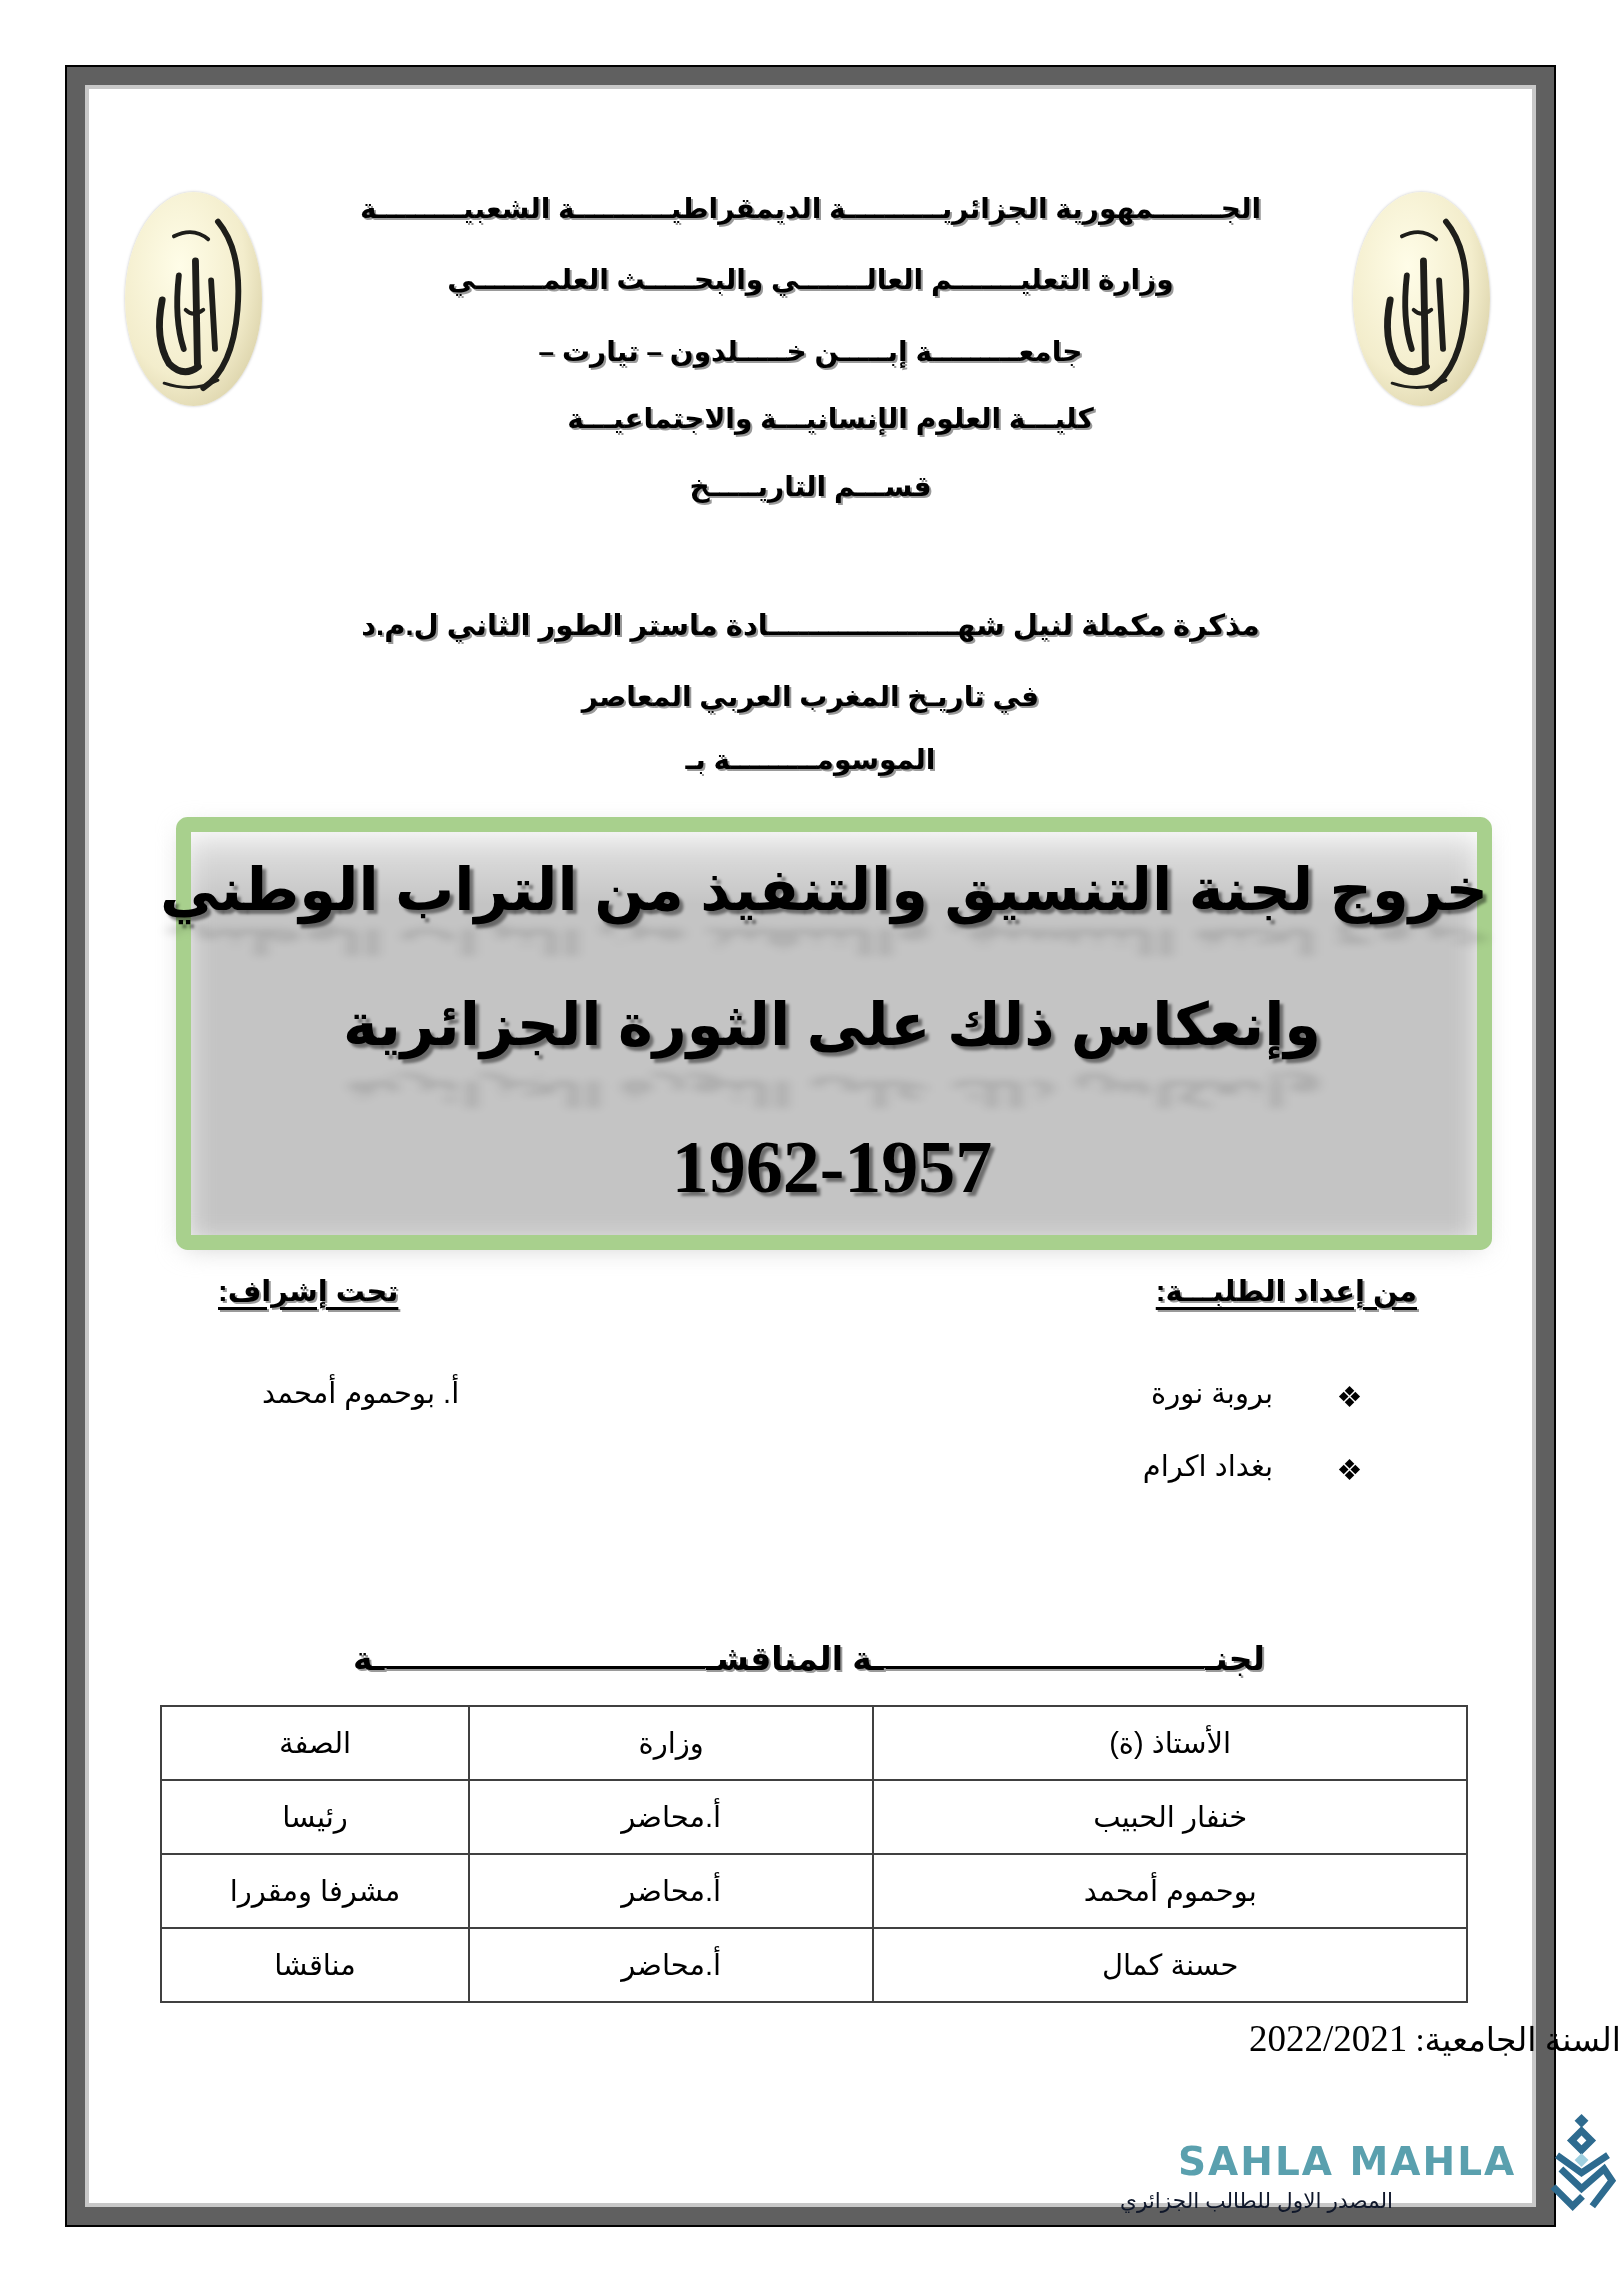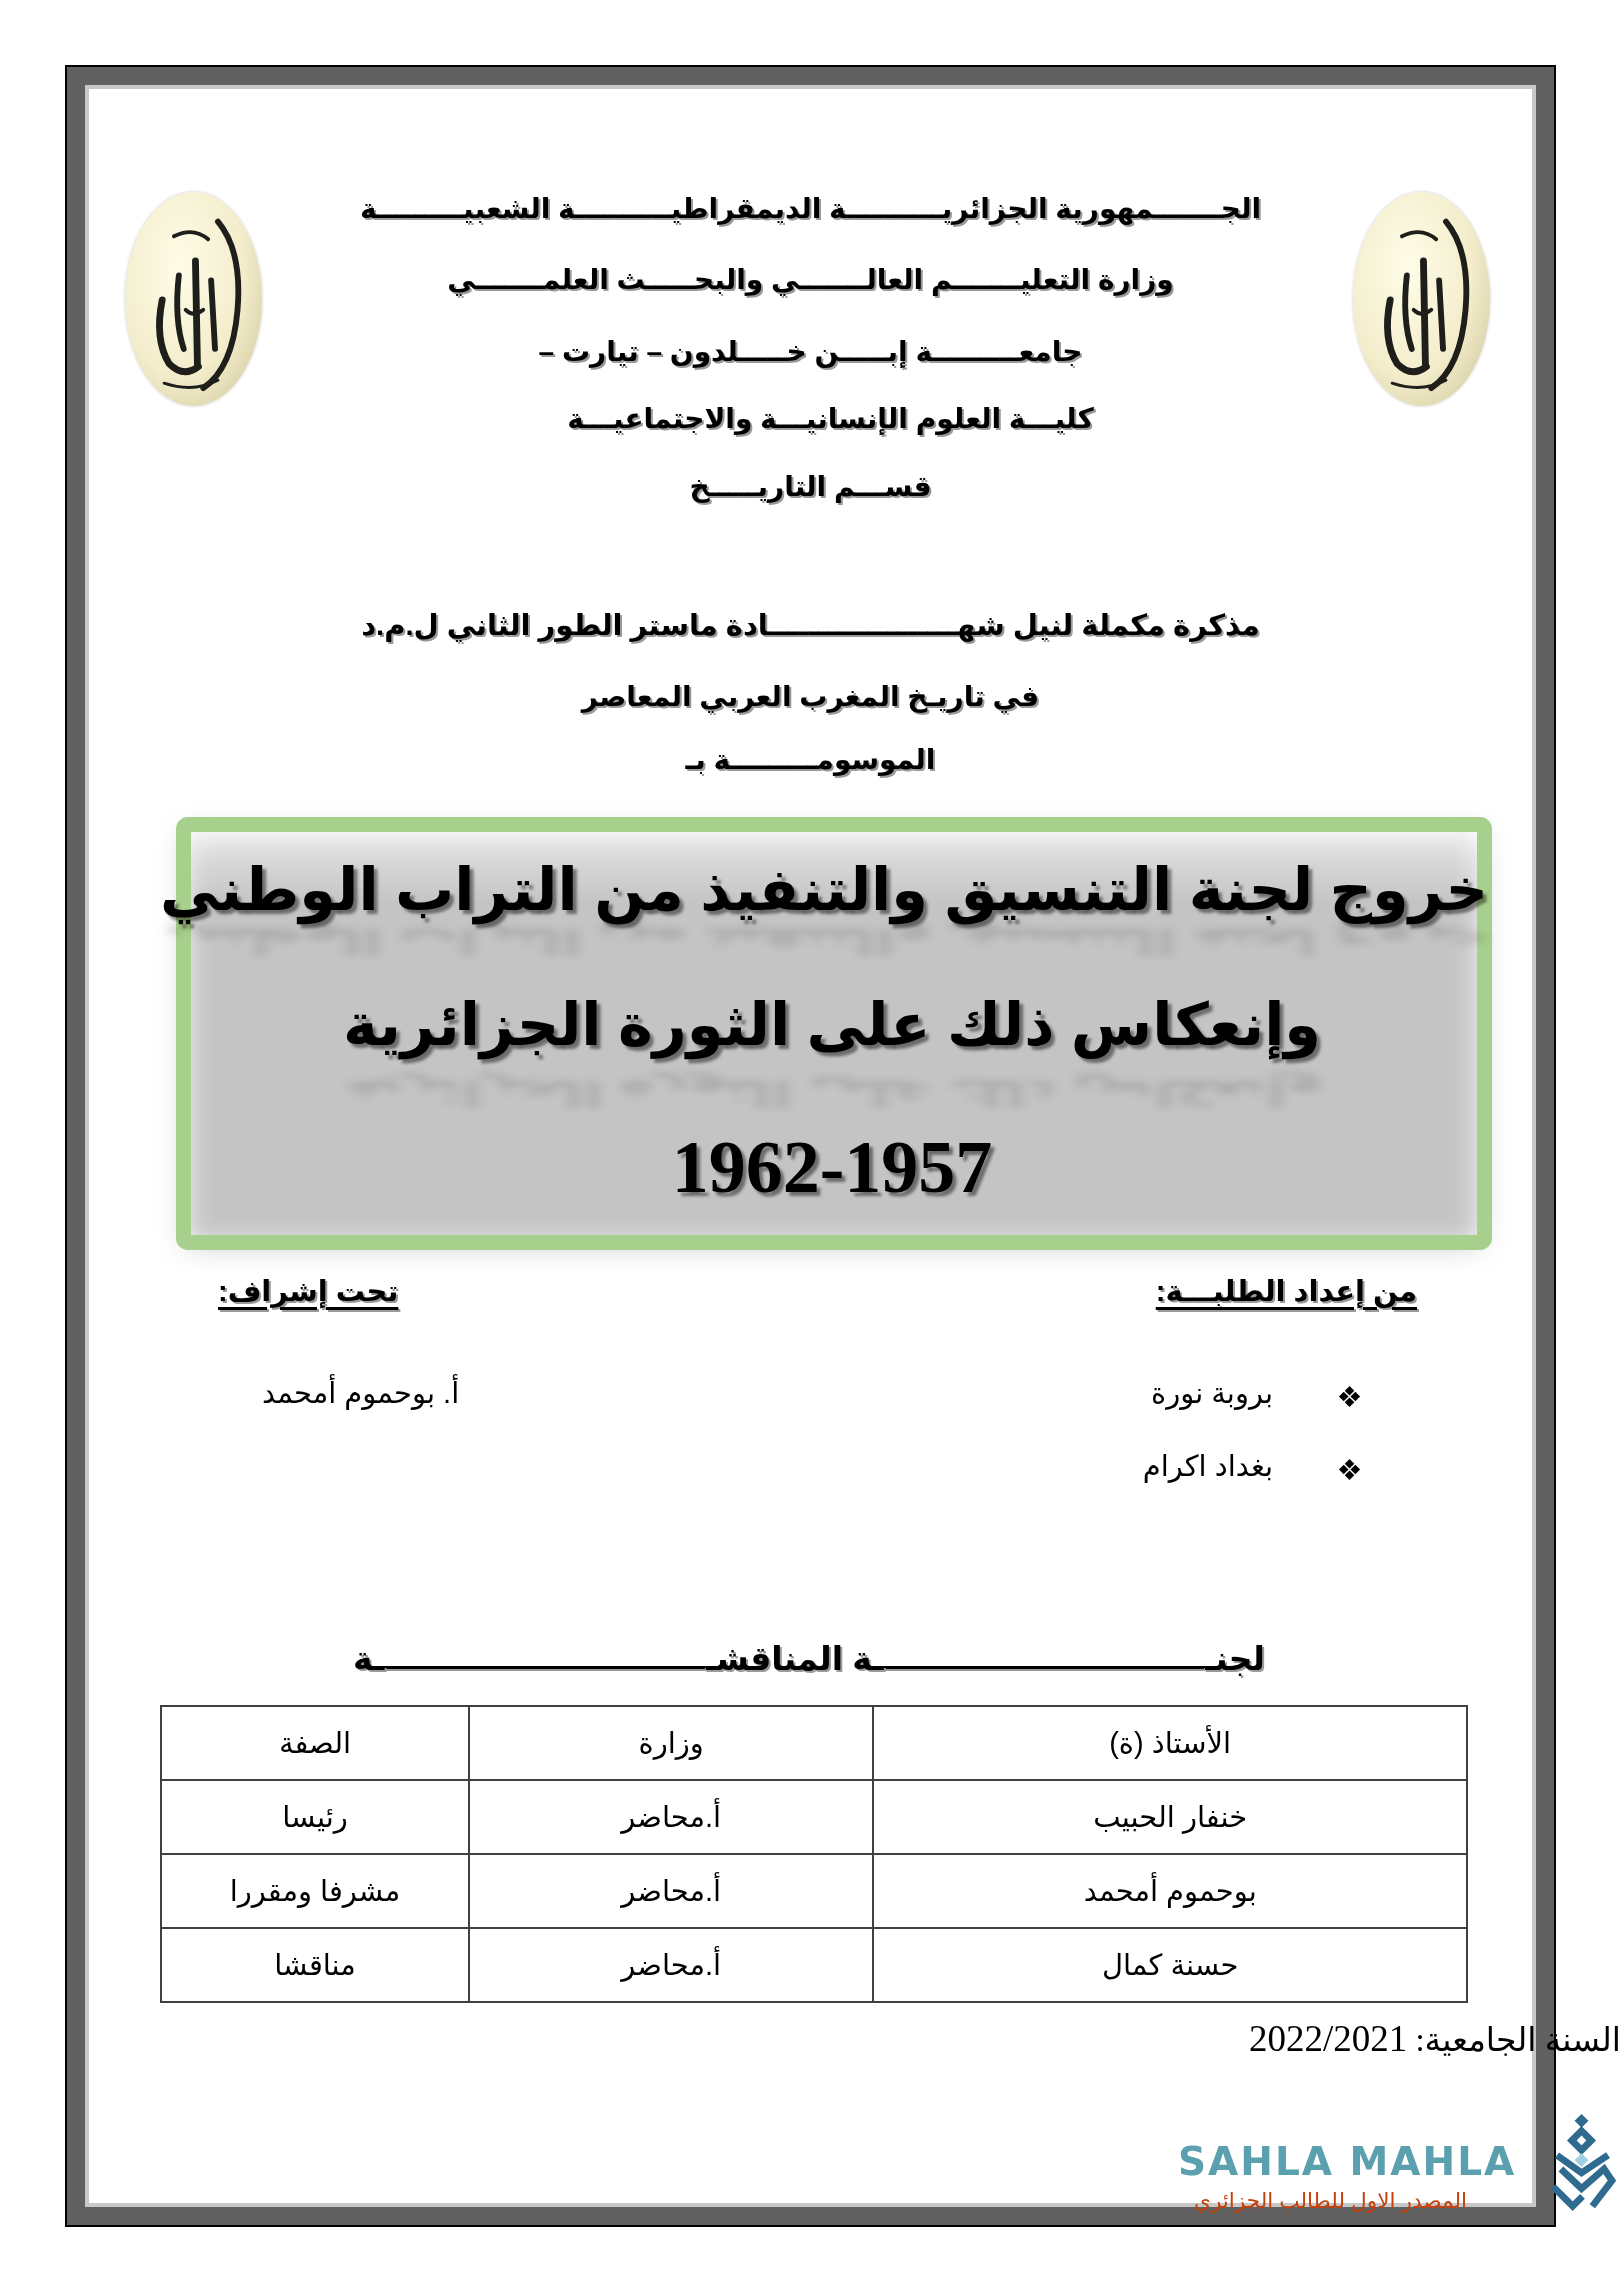--- a/index.html
+++ b/index.html
@@ -184,23 +184,23 @@
       font-size: 39px;
       font-weight: bold;
       color: #5aa0ae;
       letter-spacing: 2px;
       white-space: nowrap;
       direction: ltr;
       font-family: "DejaVu Sans", sans-serif;
     }
     .wm-sub {
       position: absolute;
-      left: 1194px; top: 2188px;
+      left: 1120px; top: 2188px;
       font-size: 21.6px;
-      color: #c2410c;
+      color: #0f172a;
       white-space: nowrap;
       direction: rtl;
     }
     .wm-logo {
       position: absolute;
       left: 1547px; top: 2112px;
       width: 71px; height: 106px;
     }
   </style>
 </head>

